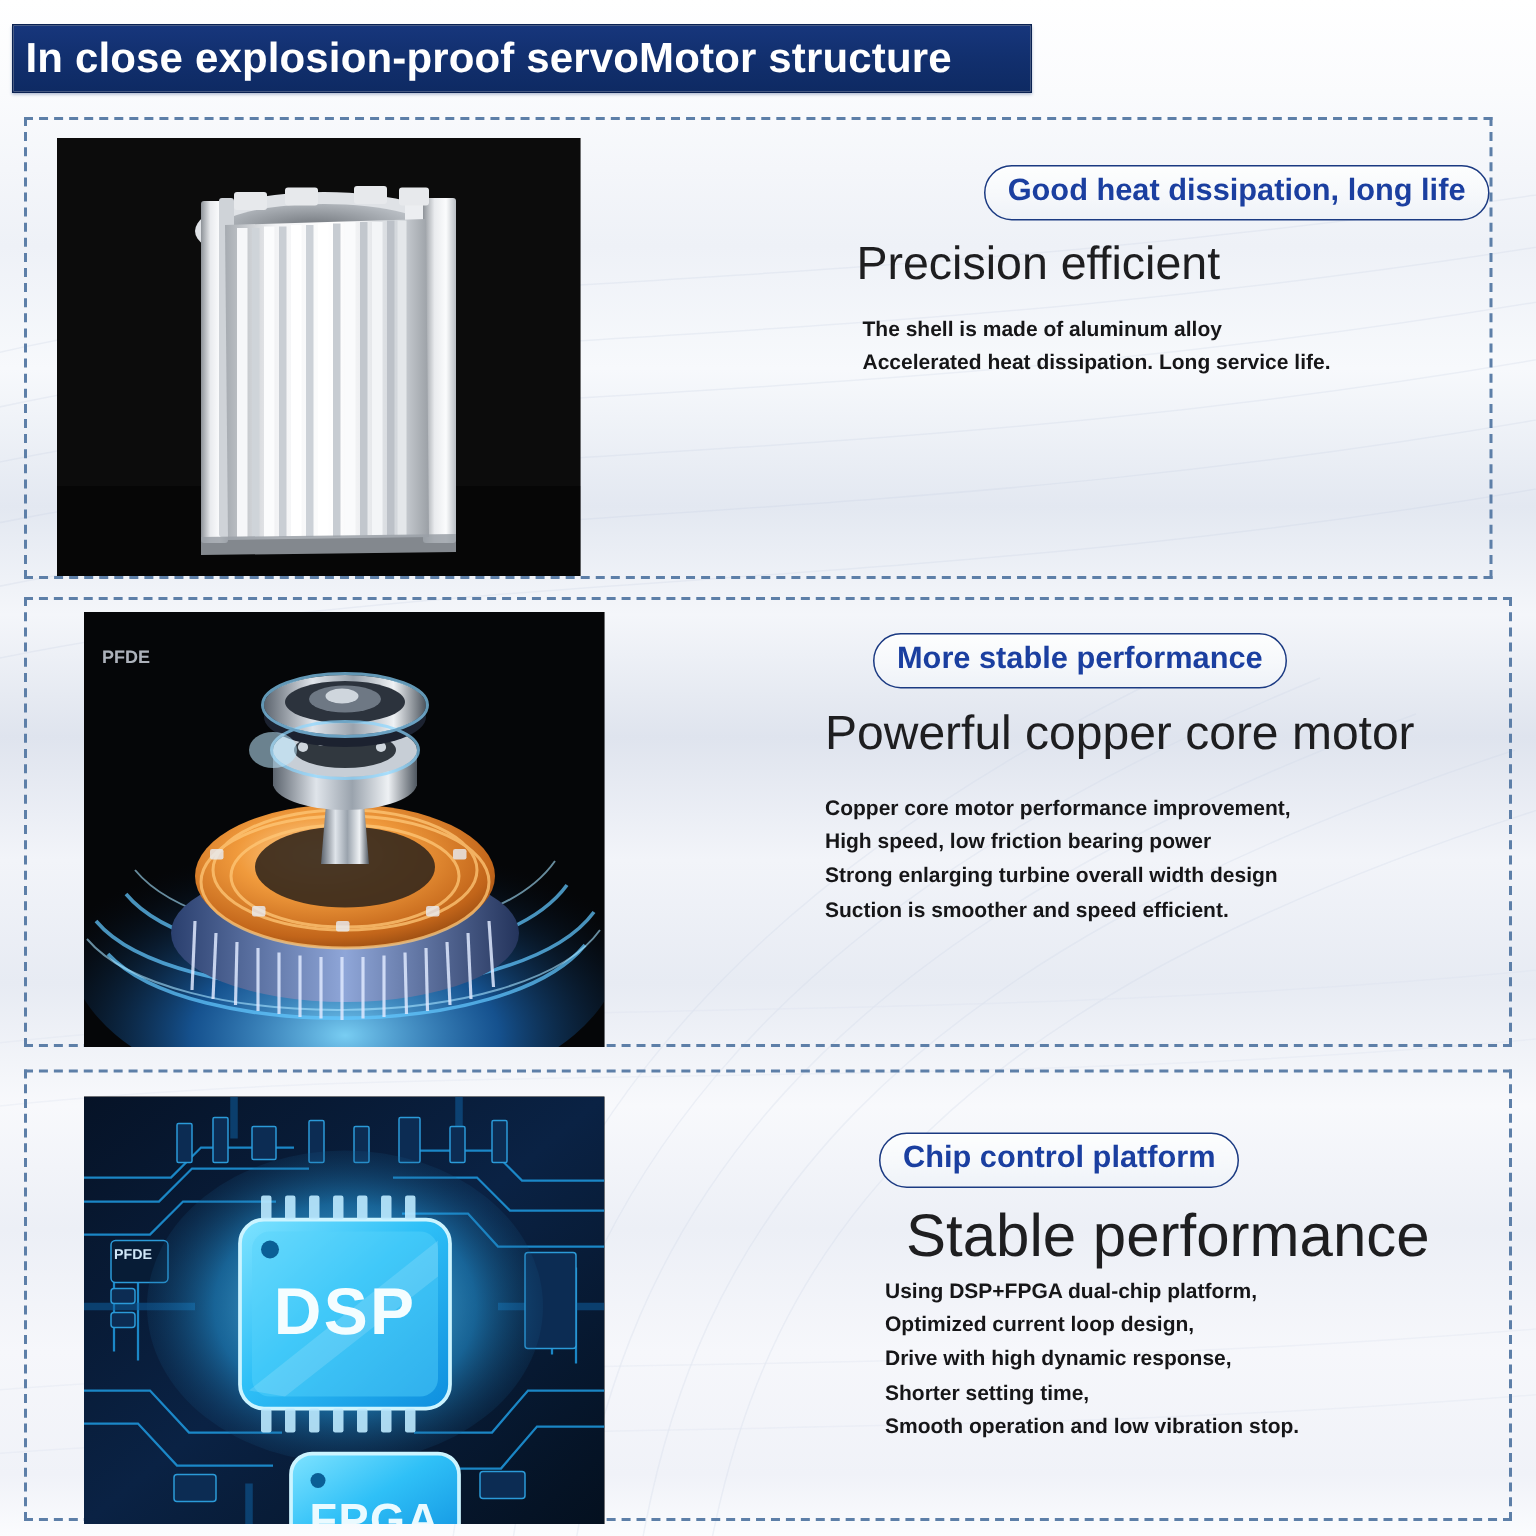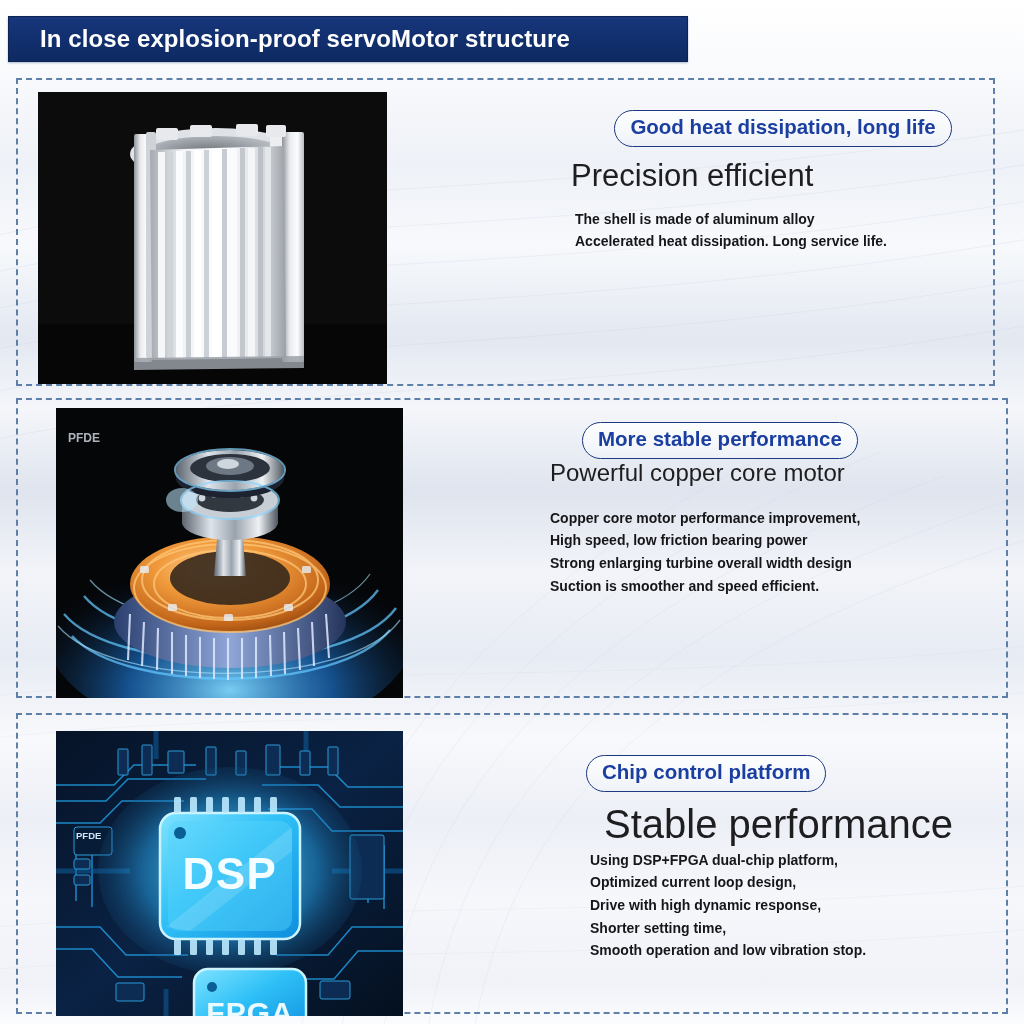--- a/index.html
+++ b/index.html
@@ -35,24 +35,24 @@
     position: absolute;
     left: 8px; top: 16px;
     width: 680px; height: 46px;
     background: linear-gradient(180deg, #17367c 0%, #12306f 45%, #0e2a63 100%);
     border: 1px solid #0b2252;
     box-shadow: 0 1px 2px rgba(30,60,120,.35);
     display: flex; align-items: center;
   }
   #title-text {
     color: #ffffff;
-    font-size: 24px;
+    font-size: 28px;
     font-weight: bold;
     letter-spacing: .1px;
-    padding-left: 31px;
+    padding-left: 8px;
     white-space: nowrap;
   }
 
   
   .section {
     position: absolute;
     border: 2px dashed #5d7fa8;
     background: transparent;
   }
   #section-1 { left: 16px;  top: 78px;  width: 979px; height: 308px; }
@@ -79,31 +79,31 @@
     border-radius: 19px;
     background: linear-gradient(180deg, #fdfefe 0%, #f6f8fb 55%, #eef2f8 100%);
     box-shadow: 0 1px 1px rgba(255,255,255,.9) inset;
     color: #1b3fa0;
     font-size: 20.5px;
     font-weight: bold;
     padding: 5px 15px 7px 15px;
     white-space: nowrap;
     line-height: 1.1;
   }
-  #pill-wrap-1 { text-align: center; padding-left: 20px; }
+  #pill-wrap-1 { text-align: right; padding-left: 20px; }
   #pill-wrap-2 { text-align: left; padding-left: 52px; }
   #pill-wrap-3 { text-align: left; padding-left: 18px; }
 
   .headline {
     color: #1e1e20;
     font-weight: normal;
     white-space: nowrap;
   }
   #headline-1 { font-size: 31px; margin: 11px 0 0 18px; }
-  #headline-2 { font-size: 24px; margin: 0 0 0 20px; }
+  #headline-2 { font-size: 32px; margin: 11px 0 0 20px; }
   #headline-3 { font-size: 40px; margin: 10px 0 0 36px; }
 
   .bullets { margin-top: 12px; }
   .bullets .line {
     color: #161618;
     font-size: 14px;
     font-weight: bold;
     line-height: 1.62;
     white-space: nowrap;
   }

